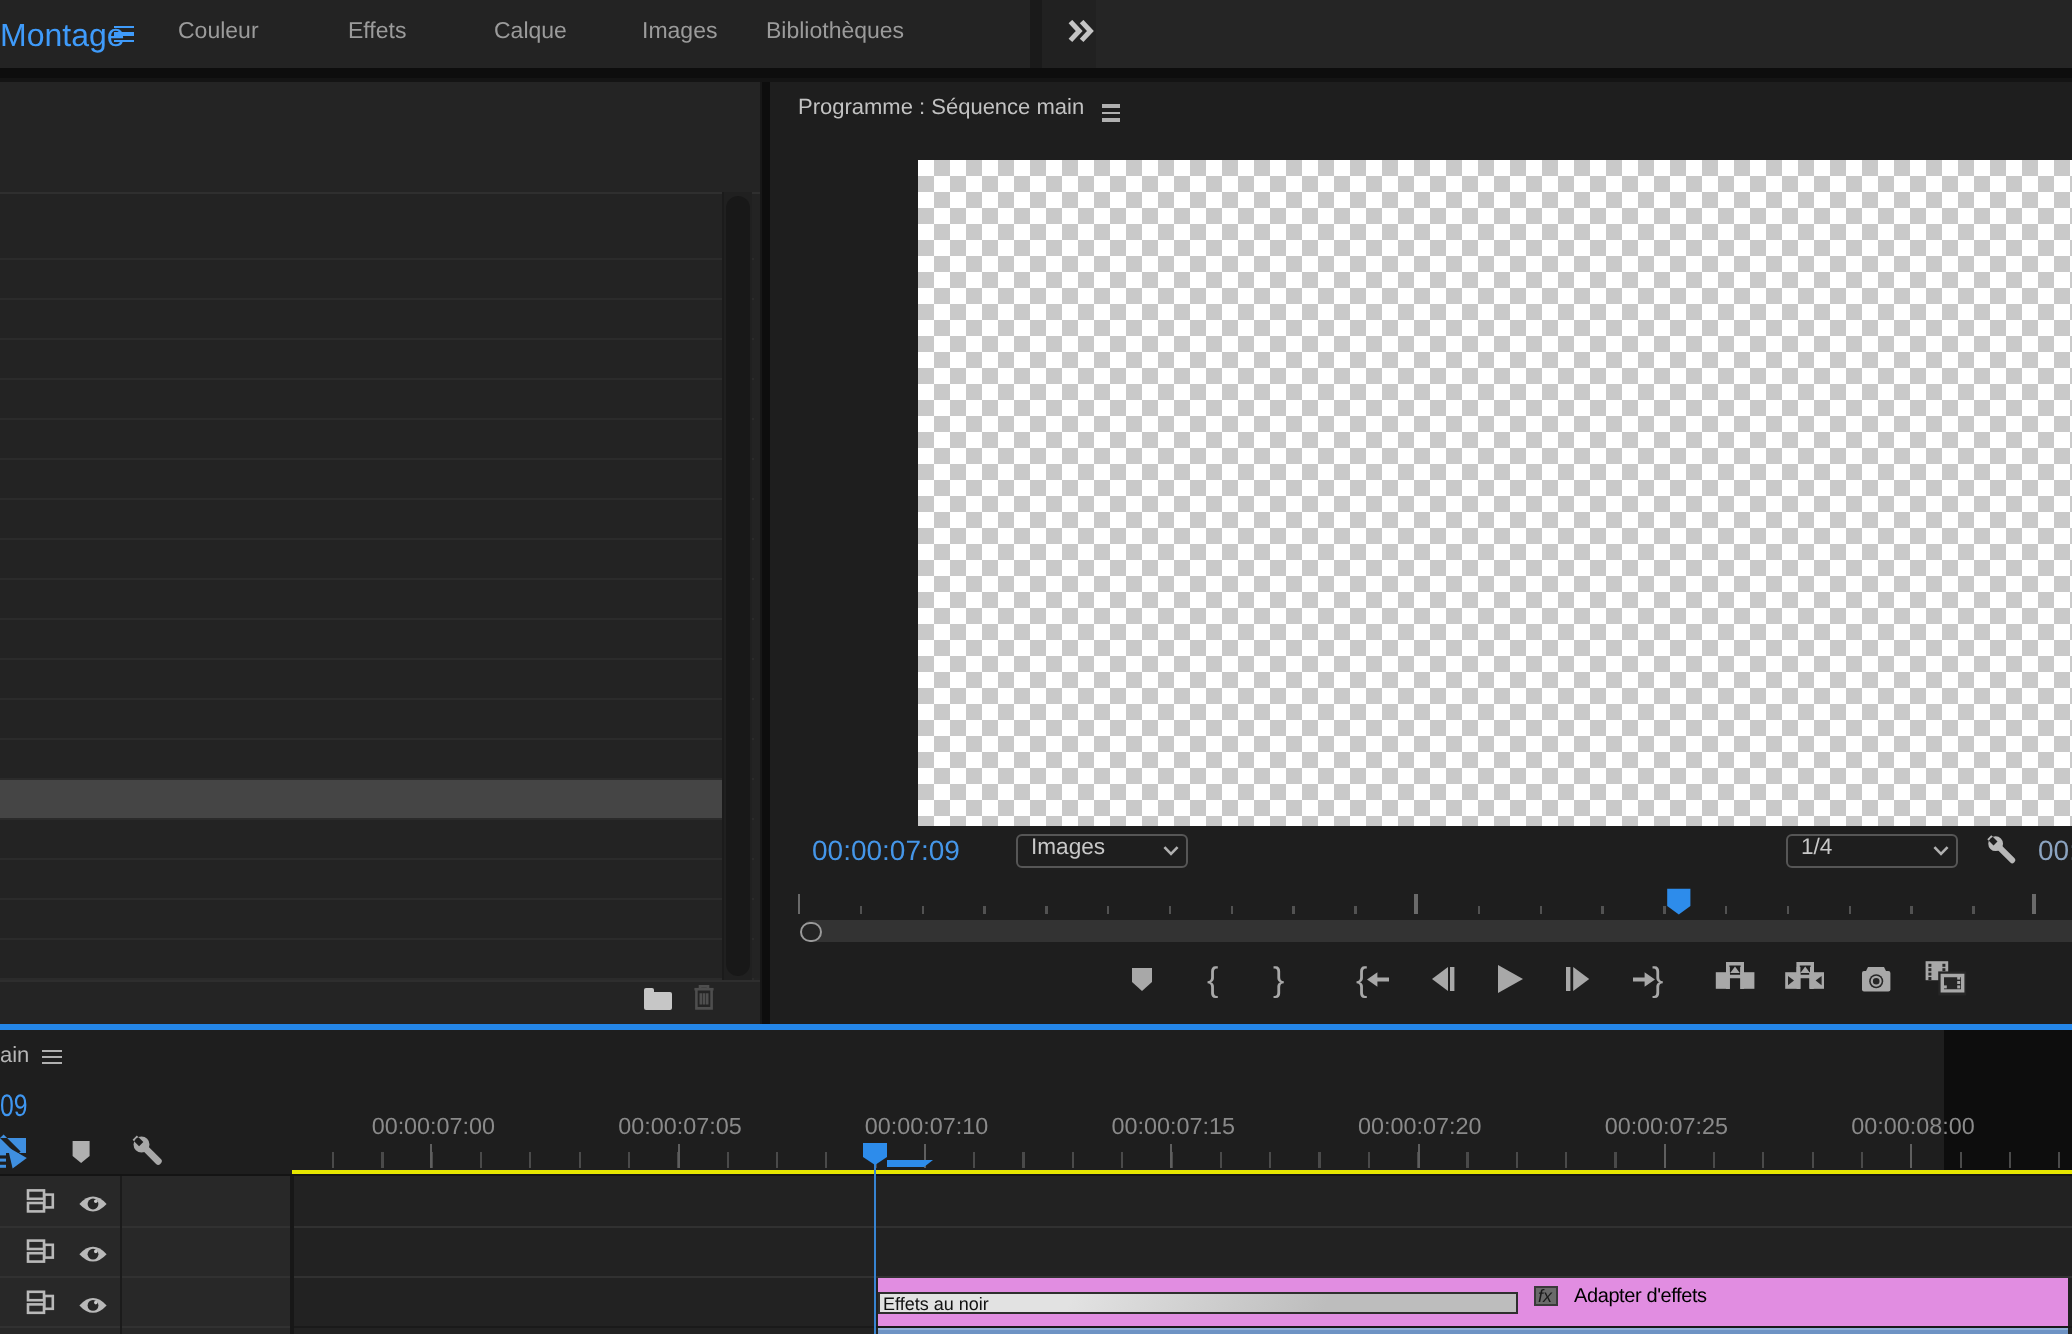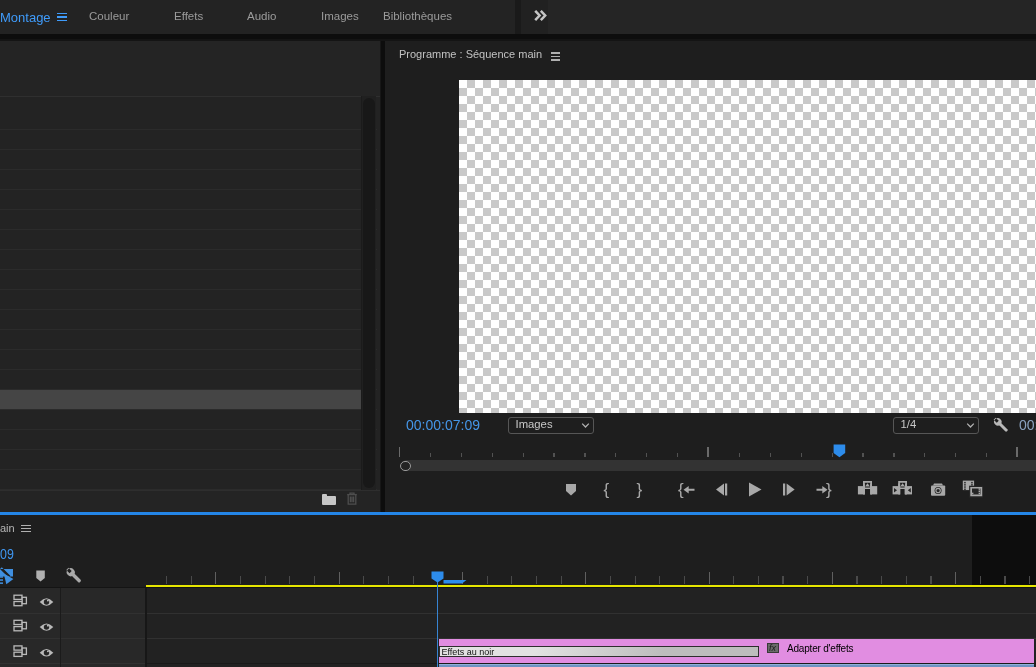--- a/index.html
+++ b/index.html
@@ -6,28 +6,28 @@
   #app{position:relative;width:1036px;height:667px;background:#0d0d0d;
        font-family:"Liberation Sans",sans-serif;overflow:hidden}
   .abs{position:absolute}
   .txt{position:absolute;white-space:nowrap}
 </style>
 </head>
 <body>
 <div id="app">
 
   <div class="abs" id="topbar" style="left:0;top:0;width:1036px;height:34px;background:#232323">
-    <span class="txt" style="left:0px;top:10px;font-size:13px;color:#3f9bfa">Montage</span>
+    <span class="txt" style="left:0px;top:10px;font-size:16px;color:#3f9bfa">Montage</span>
 
     <div class="abs" style="left:57px;top:12.5px;width:9.5px;height:1.6px;background:#3f9bfa"></div>
     <div class="abs" style="left:57px;top:16px;width:9.5px;height:1.6px;background:#3f9bfa"></div>
     <div class="abs" style="left:57px;top:19.5px;width:9.5px;height:1.6px;background:#3f9bfa"></div>
     <span class="txt" style="left:89px;top:10px;font-size:11.5px;color:#9b9b9b">Couleur</span>
     <span class="txt" style="left:174px;top:10px;font-size:11.5px;color:#9b9b9b">Effets</span>
-    <span class="txt" style="left:247px;top:10px;font-size:11.5px;color:#9b9b9b">Audio</span>
+    <span class="txt" style="left:247px;top:10px;font-size:11.5px;color:#9b9b9b">Calque</span>
     <span class="txt" style="left:321px;top:10px;font-size:11.5px;color:#9b9b9b">Images</span>
     <span class="txt" style="left:383px;top:10px;font-size:11.5px;color:#9b9b9b">Bibliothèques</span>
     <div class="abs" style="left:515px;top:0;width:6px;height:34px;background:#1a1a1a"></div>
     <div class="abs" style="left:521px;top:0;width:27px;height:34px;background:#212121"></div>
     <div class="abs" style="left:548px;top:0;width:488px;height:34px;background:#252525"></div>
     <svg class="abs" style="left:534px;top:9.5px" width="13" height="12" viewBox="0 0 13 12">
       <g fill="none" stroke="#c4c4c4" stroke-width="2.5">
         <path d="M1.2 0.8 L5.6 5.5 L1.2 10.2"></path>
         <path d="M6.8 0.8 L11.2 5.5 L6.8 10.2"></path>
       </g>
@@ -201,20 +201,29 @@
       </g>
 
       <path d="M36.3 5.5 h8.5 v7.5 l-4.25 3.5 l-4.25 -3.5 z" fill="#b0b0b0"></path>
 
       <g transform="rotate(-45 74.5 11)" fill="#a8a8a8">
         <path fill-rule="evenodd" d="M74.5 1.7 a4 4 0 0 1 4 4 a4 4 0 0 1 -4 4 a4 4 0 0 1 -4 -4 a4 4 0 0 1 4 -4 Z M73 0.9 h3 v4.6 h-3 Z"></path>
         <rect x="72.8" y="8" width="3.4" height="11.2" rx="1.5"></rect>
       </g>
     </svg>
 
+    <div id="rlabels" style="position:absolute;top:42px;left:0;width:1036px;height:12px;font-size:11.7px;color:#8a8a8a">
+      <span class="txt" style="left:216.7px;transform:translateX(-50%)">00:00:07:00</span>
+      <span class="txt" style="left:340px;transform:translateX(-50%)">00:00:07:05</span>
+      <span class="txt" style="left:463.3px;transform:translateX(-50%)">00:00:07:10</span>
+      <span class="txt" style="left:586.6px;transform:translateX(-50%)">00:00:07:15</span>
+      <span class="txt" style="left:709.9px;transform:translateX(-50%)">00:00:07:20</span>
+      <span class="txt" style="left:833.2px;transform:translateX(-50%)">00:00:07:25</span>
+      <span class="txt" style="left:956.5px;transform:translateX(-50%)">00:00:08:00</span>
+    </div>
 
     <div class="abs" style="left:166px;top:60.6px;width:870px;height:8.4px;
       background:repeating-linear-gradient(to right,#4a4a4a 0 1.1px,transparent 1.1px 24.66px)"></div>
 
     <div class="abs" style="left:215.3px;top:56.6px;width:1.2px;height:12.4px;background:#5f5f5f"></div>
     <div class="abs" style="left:338.6px;top:56.6px;width:1.2px;height:12.4px;background:#5f5f5f"></div>
     <div class="abs" style="left:461.9px;top:56.6px;width:1.2px;height:12.4px;background:#5f5f5f"></div>
     <div class="abs" style="left:585.2px;top:56.6px;width:1.2px;height:12.4px;background:#5f5f5f"></div>
     <div class="abs" style="left:708.5px;top:56.6px;width:1.2px;height:12.4px;background:#5f5f5f"></div>
     <div class="abs" style="left:831.8px;top:56.6px;width:1.2px;height:12.4px;background:#5f5f5f"></div>

